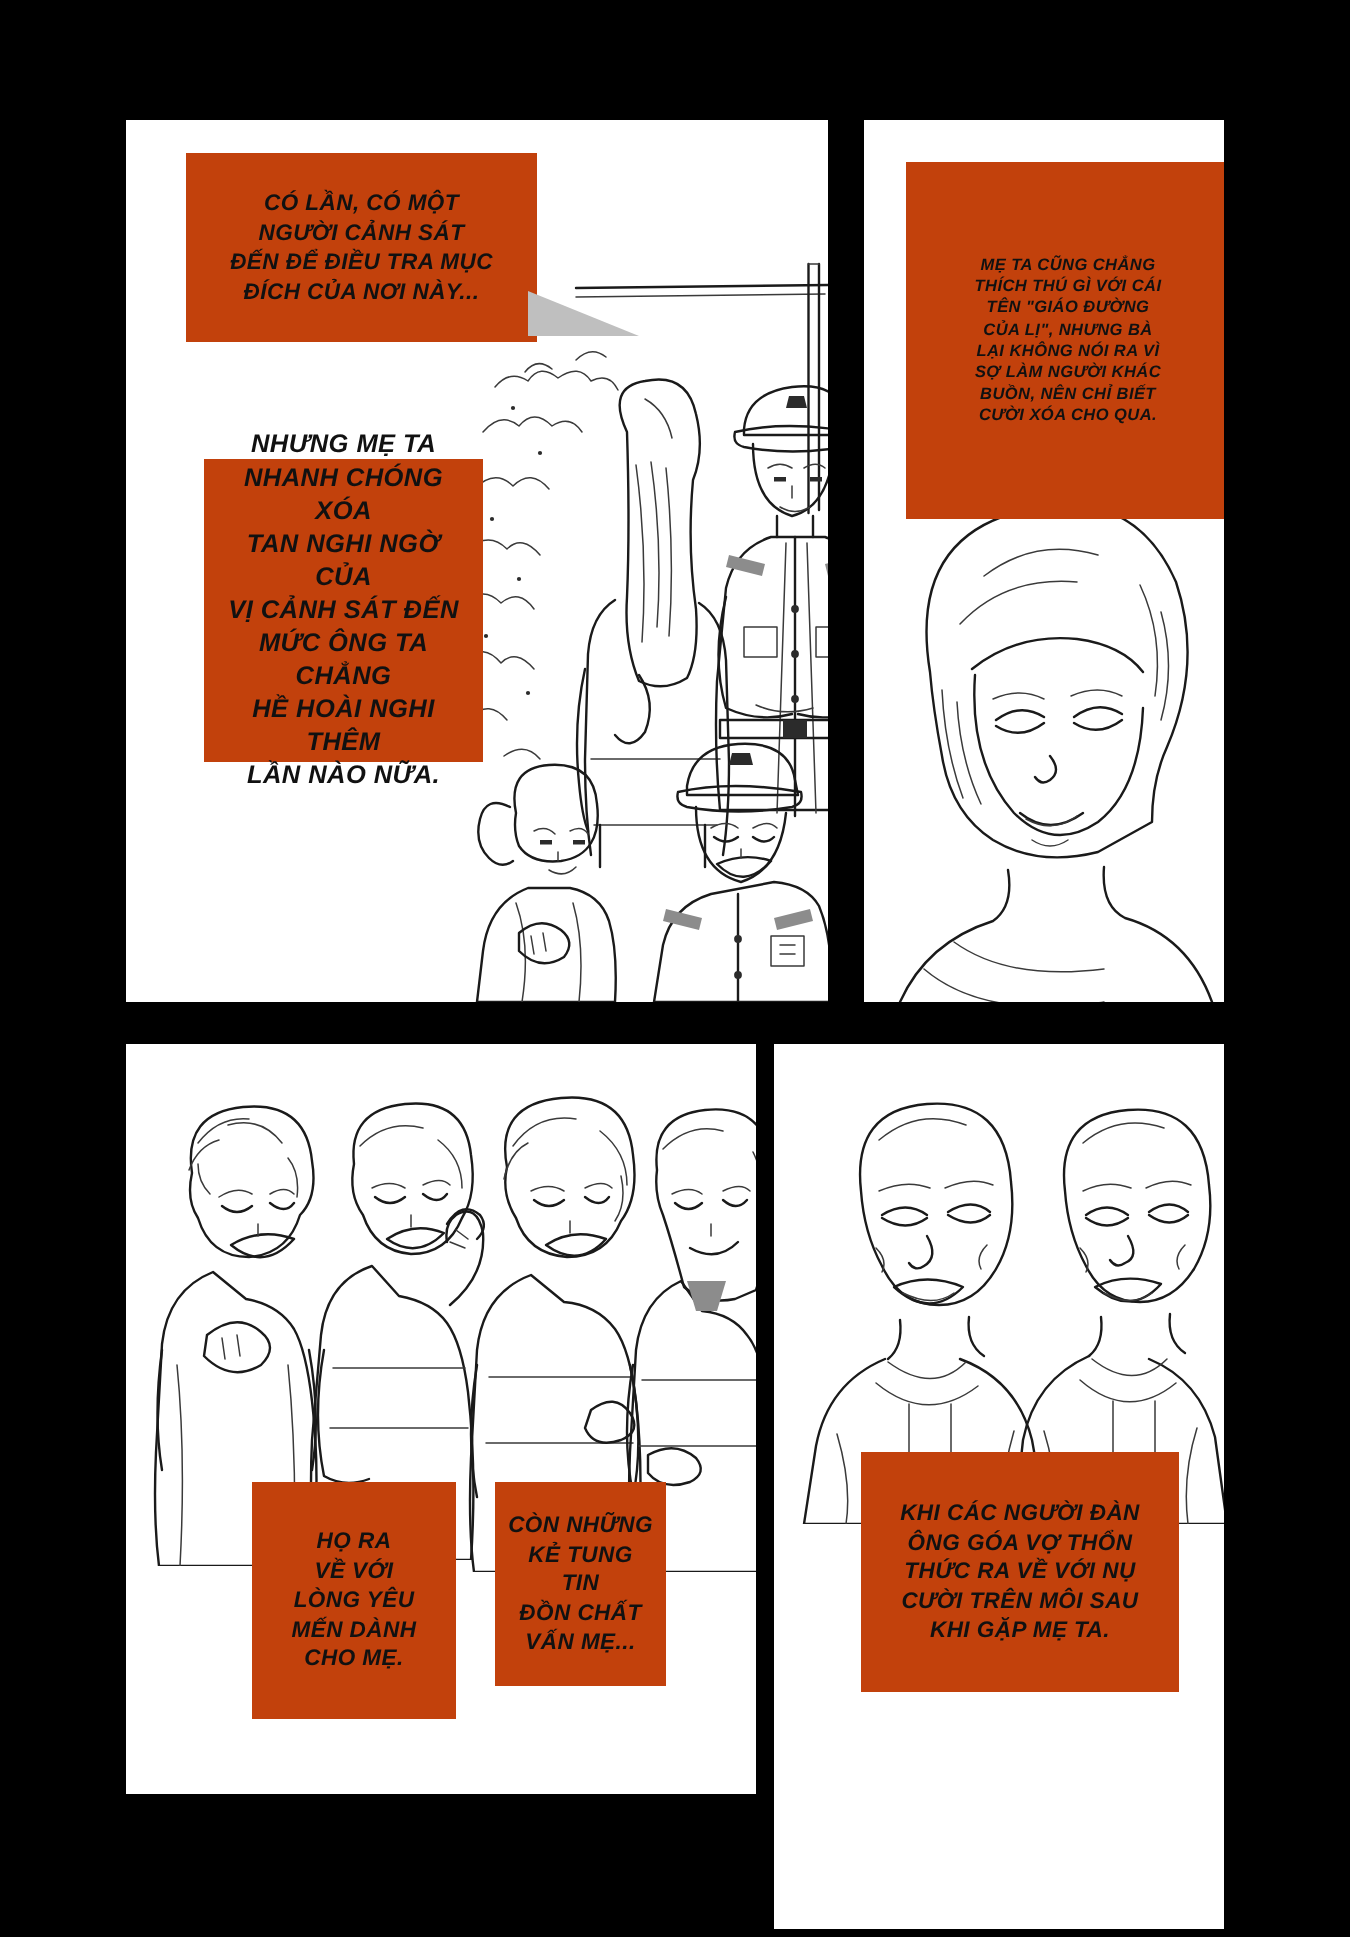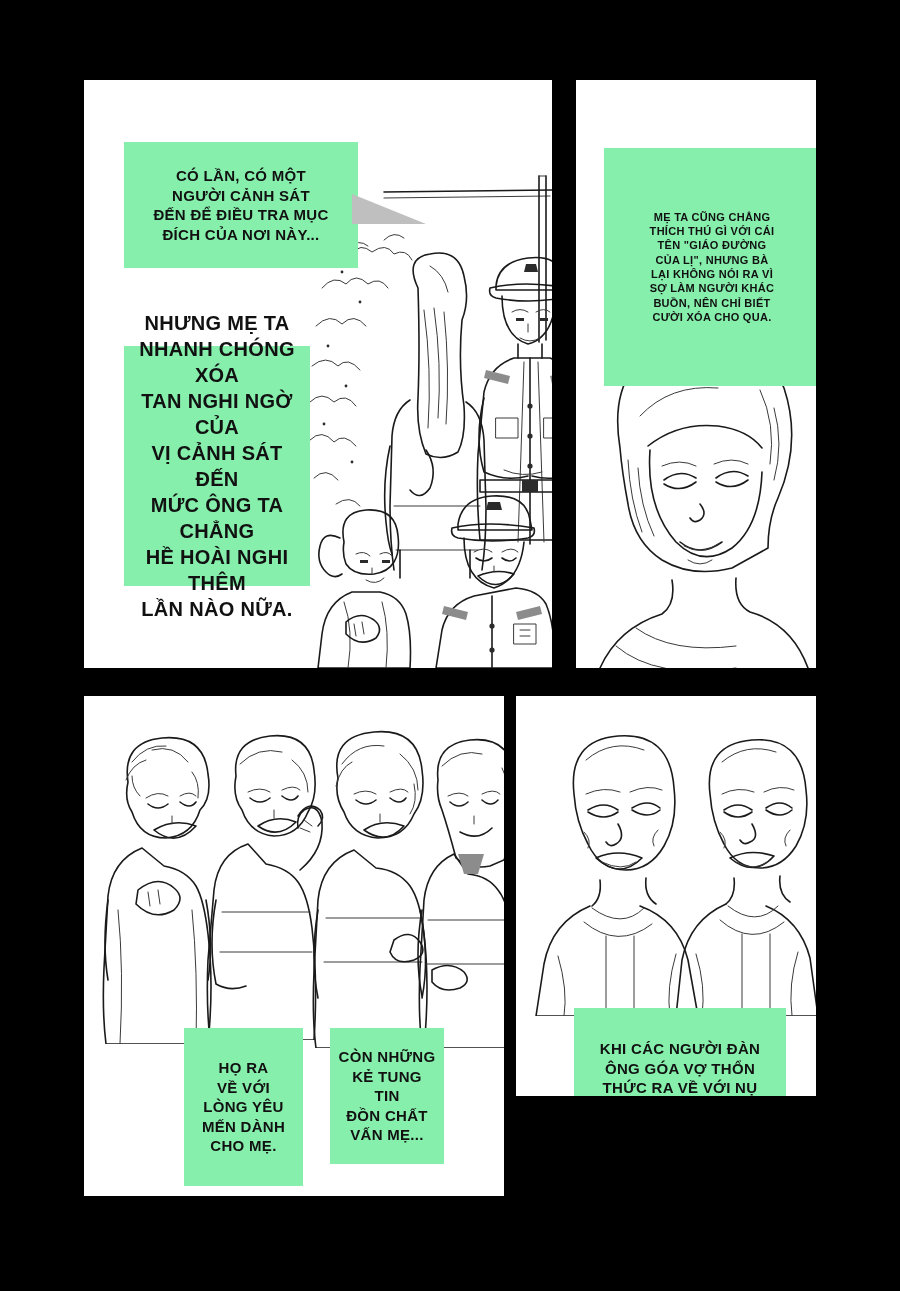--- a/index.html
+++ b/index.html
@@ -23,34 +23,34 @@
 
   .panel {
     position: absolute;
     background: #ffffff;
     overflow: hidden;
   }
 
   
   .caption {
     position: absolute;
-    background: #86efac;
+    background: #c2410c;
     color: #111111;
     display: flex;
     align-items: center;
     justify-content: center;
     text-align: center;
+    font-style: italic;
     font-weight: bold;
     letter-spacing: .3px;
     line-height: 1.30;
     padding: 6px 8px;
     box-sizing: border-box;
     white-space: pre-line;
     text-transform: uppercase;
-    margin-top: 40px;
   }
 
   
   .art {
     position: absolute;
     pointer-events: none;
   }
   .art svg { display: block; }
   .ink {
     fill: none;
@@ -222,21 +222,21 @@
     <div class="caption" style="left:40px; top:22px; width:234px; height:126px; font-size:15px;">CÓ LẦN, CÓ MỘT
 NGƯỜI CẢNH SÁT
 ĐẾN ĐỂ ĐIỀU TRA MỤC
 ĐÍCH CỦA NƠI NÀY...</div>
     <div class="speech-tail" style="left:268px; top:92px; width:86px; height:60px;">
       <svg width="86" height="60" viewBox="0 0 86 60">
         <path d="M0 22 L74 52 L0 52 Z" fill="#bfbfbf"></path>
       </svg>
     </div>
 
-    <div class="caption" style="left:40px; top:226px; width:186px; height:240px; font-size:20px;">NHƯNG MẸ TA
+    <div class="caption" style="left:52px; top:226px; width:186px; height:202px; font-size:17px;">NHƯNG MẸ TA
 NHANH CHÓNG XÓA
 TAN NGHI NGỜ CỦA
 VỊ CẢNH SÁT ĐẾN
 MỨC ÔNG TA CHẲNG
 HỀ HOÀI NGHI THÊM
 LẦN NÀO NỮA.</div>
   </div>
 
   <div class="panel" style="left:576px; top:80px; width:240px; height:588px;">
 
@@ -353,33 +353,33 @@
         <path class="ink-thin" d="M60 92 l0 8"></path>
 
         <path class="ink" d="M40 130 q-26 12 -30 46 l-4 68 q-2 46 2 80 l92 0 q4 -64 -2 -114 q-4 -32 -14 -44 q-10 -14 -30 -16z"></path>
         <path class="ink-fill-mid" d="M44 130 l26 0 l-6 20 l-14 0z"></path>
         <path class="ink-thin" d="M14 196 l80 0 M12 240 l84 0"></path>
         <path class="ink" d="M8 186 q-8 46 0 86 M94 186 q10 46 2 86"></path>
         <path class="ink" d="M18 246 q18 -10 32 2 q8 10 -4 16 q-18 6 -28 -6z"></path>
       </svg>
     </div>
 
-    <div class="caption" style="left:100px; top:292px; width:119px; height:158px; font-size:15px;">HỌ RA
+    <div class="caption" style="left:84px; top:292px; width:136px; height:158px; font-size:15px;">HỌ RA
 VỀ VỚI
 LÒNG YÊU
 MẾN DÀNH
 CHO MẸ.</div>
 
     <div class="caption" style="left:246px; top:292px; width:114px; height:136px; font-size:15px;">CÒN NHỮNG
 KẺ TUNG TIN
 ĐỒN CHẤT
 VẤN MẸ...</div>
   </div>
 
-  <div class="panel" style="left:516px; top:696px; width:300px; height:400px;">
+  <div class="panel" style="left:516px; top:696px; width:300px; height:590px;">
 
     <div class="art" style="left:18px; top:20px; width:166px; height:300px;">
       <svg width="166" height="300" viewBox="0 0 166 300">
 
         <path class="ink" d="M40 78 q-6 -54 44 -58 q52 -4 56 52 q4 34 -10 58 q-14 24 -38 24 q-26 0 -38 -26 q-12 -22 -14 -50z"></path>
         <path class="ink-thin" d="M52 44 q26 -22 58 -10"></path>
 
         <path class="ink" d="M54 94 q16 -10 30 0 M54 96 q16 10 30 0"></path>
         <path class="ink" d="M98 92 q16 -10 28 0 M98 94 q16 10 28 0"></path>
         <path class="ink-thin" d="M52 78 q18 -8 34 -2 M96 76 q18 -8 32 -2"></path>

